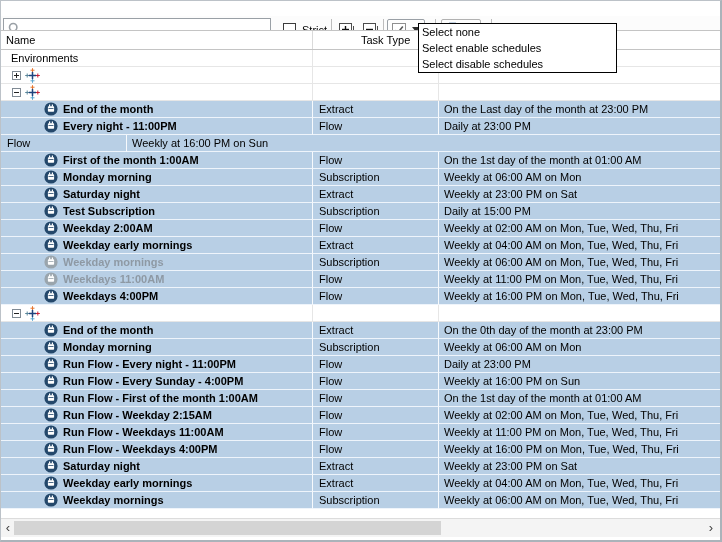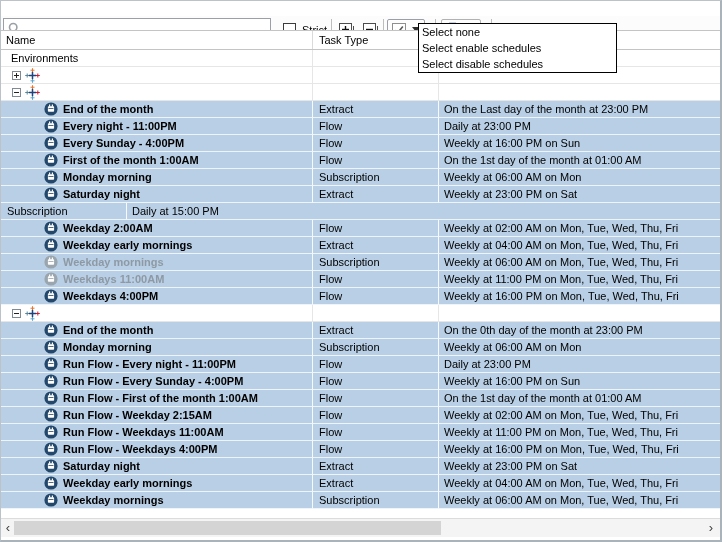--- a/index.html
+++ b/index.html
@@ -19,21 +19,21 @@
   #strict-box{position:absolute;left:282px;top:7px;width:13px;height:13px;border:1px solid #3c3c3c;background:#fff;}
   #strict-label{position:absolute;left:301px;top:8px;}
   .icon-btn{position:absolute;top:5px;width:18px;height:18px;display:flex;align-items:center;justify-content:center;cursor:pointer;}
   .tool-group{position:absolute;top:3px;height:21px;border:1px solid #9aa0a6;border-radius:2px;background:#fdfdfd;display:flex;align-items:center;padding:0 4px;gap:6px;cursor:pointer;}
   .dd-arrow{width:0;height:0;border-left:4px solid transparent;border-right:4px solid transparent;border-top:5px solid #2b2b2b;}
   
   #select-menu{position:absolute;left:417px;top:22px;width:199px;background:#fff;border:1px solid #000;z-index:30;}
   .menu-item{height:16px;line-height:16px;padding-left:3px;cursor:pointer;white-space:nowrap;}
   .menu-item.hl{background:var(--sel);}
   
-  #thead{position:absolute;top:29px;left:0;right:0;height:20px;background:#fff;border-top:1px solid #c4c4c4;border-bottom:1px solid #c4c4c4;display:flex;}
+  #thead{position:absolute;top:29px;left:0;right:0;height:20px;background:#fff;border-top:1px solid #c4c4c4;border-bottom:1px solid #c4c4c4;display:flex;gap:42px;}
   #thead .hcell{line-height:18px;}
   .c-name{width:312px;border-right:1px solid #dadada;padding-left:5px;}
   .c-task{width:126px;border-right:1px solid #dadada;padding-left:6px;}
   .c-desc{flex:1;padding-left:5px;}
   
   #rows{position:absolute;top:49px;left:0;right:0;}
   .trow{height:17px;display:flex;background:#fff;}
   .trow .cell{height:17px;line-height:16px;display:flex;align-items:center;overflow:hidden;white-space:nowrap;border-bottom:1px solid #e6e6e6;}
   .trow .c-name{border-right:1px solid #e6e6e6;}
   .trow .c-task{border-right:1px solid #e6e6e6;}
@@ -218,32 +218,20 @@
           <span class="sch-label">Every night - 11:00PM</span>
         </div>
         <div class="cell c-task">
           <span>Flow</span>
         </div>
         <div class="cell c-desc">
           <span>Daily at 23:00 PM</span>
         </div>
       </div>
       <div class="trow sel">
-        <div class="cell c-name">
-          <span class="sch-icon">
-            <svg width="14" height="14" viewBox="0 0 14 14">
-              <circle cx="7" cy="7" r="6.6" fill="#24486b"></circle>
-              <rect x="3.9" y="4.3" width="6.2" height="5.4" rx="0.8" fill="#fff"></rect>
-              <rect x="5" y="2.5" width="1.2" height="2.2" fill="#fff"></rect>
-              <rect x="7.8" y="2.5" width="1.2" height="2.2" fill="#fff"></rect>
-              <rect x="4.5" y="6" width="5" height="0.8" fill="#24486b"></rect>
-            </svg>
-          </span>
-          <span class="sch-label">Every Sunday - 4:00PM</span>
-        </div>
         <div class="cell c-task">
           <span>Flow</span>
         </div>
         <div class="cell c-desc">
           <span>Weekly at 16:00 PM on Sun</span>
         </div>
       </div>
       <div class="trow sel">
         <div class="cell c-name">
           <span class="sch-icon">
@@ -298,20 +286,32 @@
           <span class="sch-label">Saturday night</span>
         </div>
         <div class="cell c-task">
           <span>Extract</span>
         </div>
         <div class="cell c-desc">
           <span>Weekly at 23:00 PM on Sat</span>
         </div>
       </div>
       <div class="trow sel">
+        <div class="cell c-name">
+          <span class="sch-icon">
+            <svg width="14" height="14" viewBox="0 0 14 14">
+              <circle cx="7" cy="7" r="6.6" fill="#24486b"></circle>
+              <rect x="3.9" y="4.3" width="6.2" height="5.4" rx="0.8" fill="#fff"></rect>
+              <rect x="5" y="2.5" width="1.2" height="2.2" fill="#fff"></rect>
+              <rect x="7.8" y="2.5" width="1.2" height="2.2" fill="#fff"></rect>
+              <rect x="4.5" y="6" width="5" height="0.8" fill="#24486b"></rect>
+            </svg>
+          </span>
+          <span class="sch-label">Test Subscription</span>
+        </div>
         <div class="cell c-task">
           <span>Subscription</span>
         </div>
         <div class="cell c-desc">
           <span>Daily at 15:00 PM</span>
         </div>
       </div>
       <div class="trow sel">
         <div class="cell c-name">
           <span class="sch-icon">

